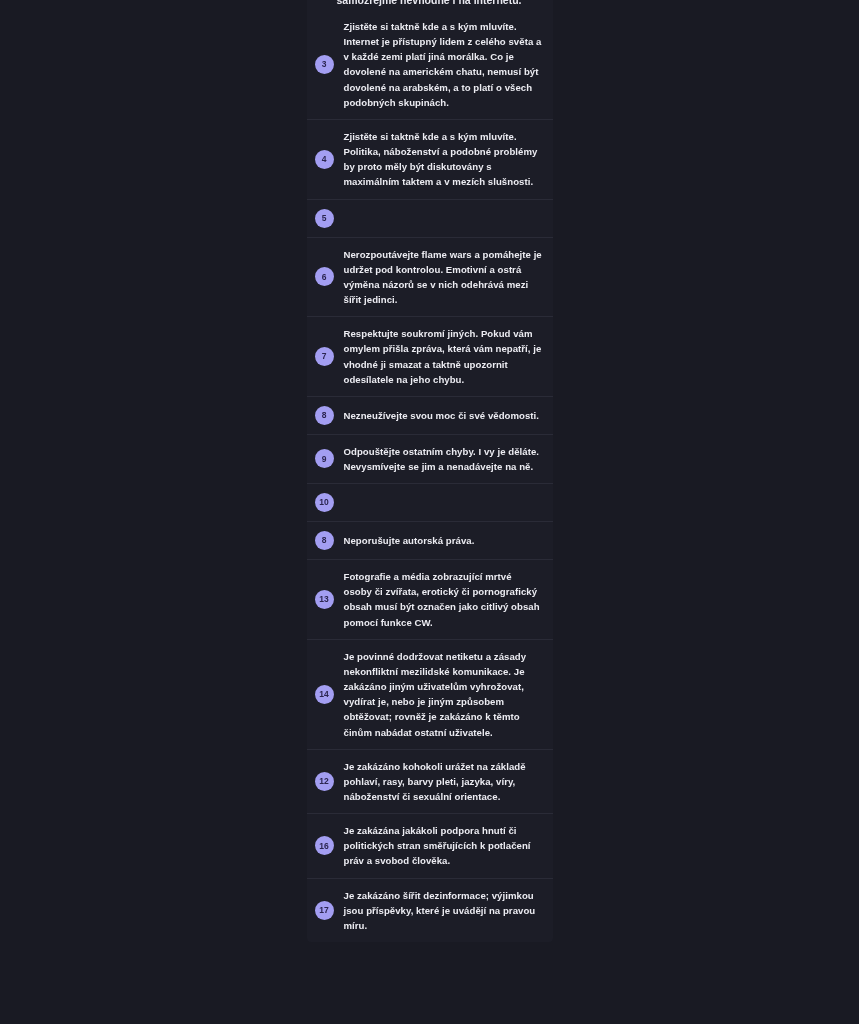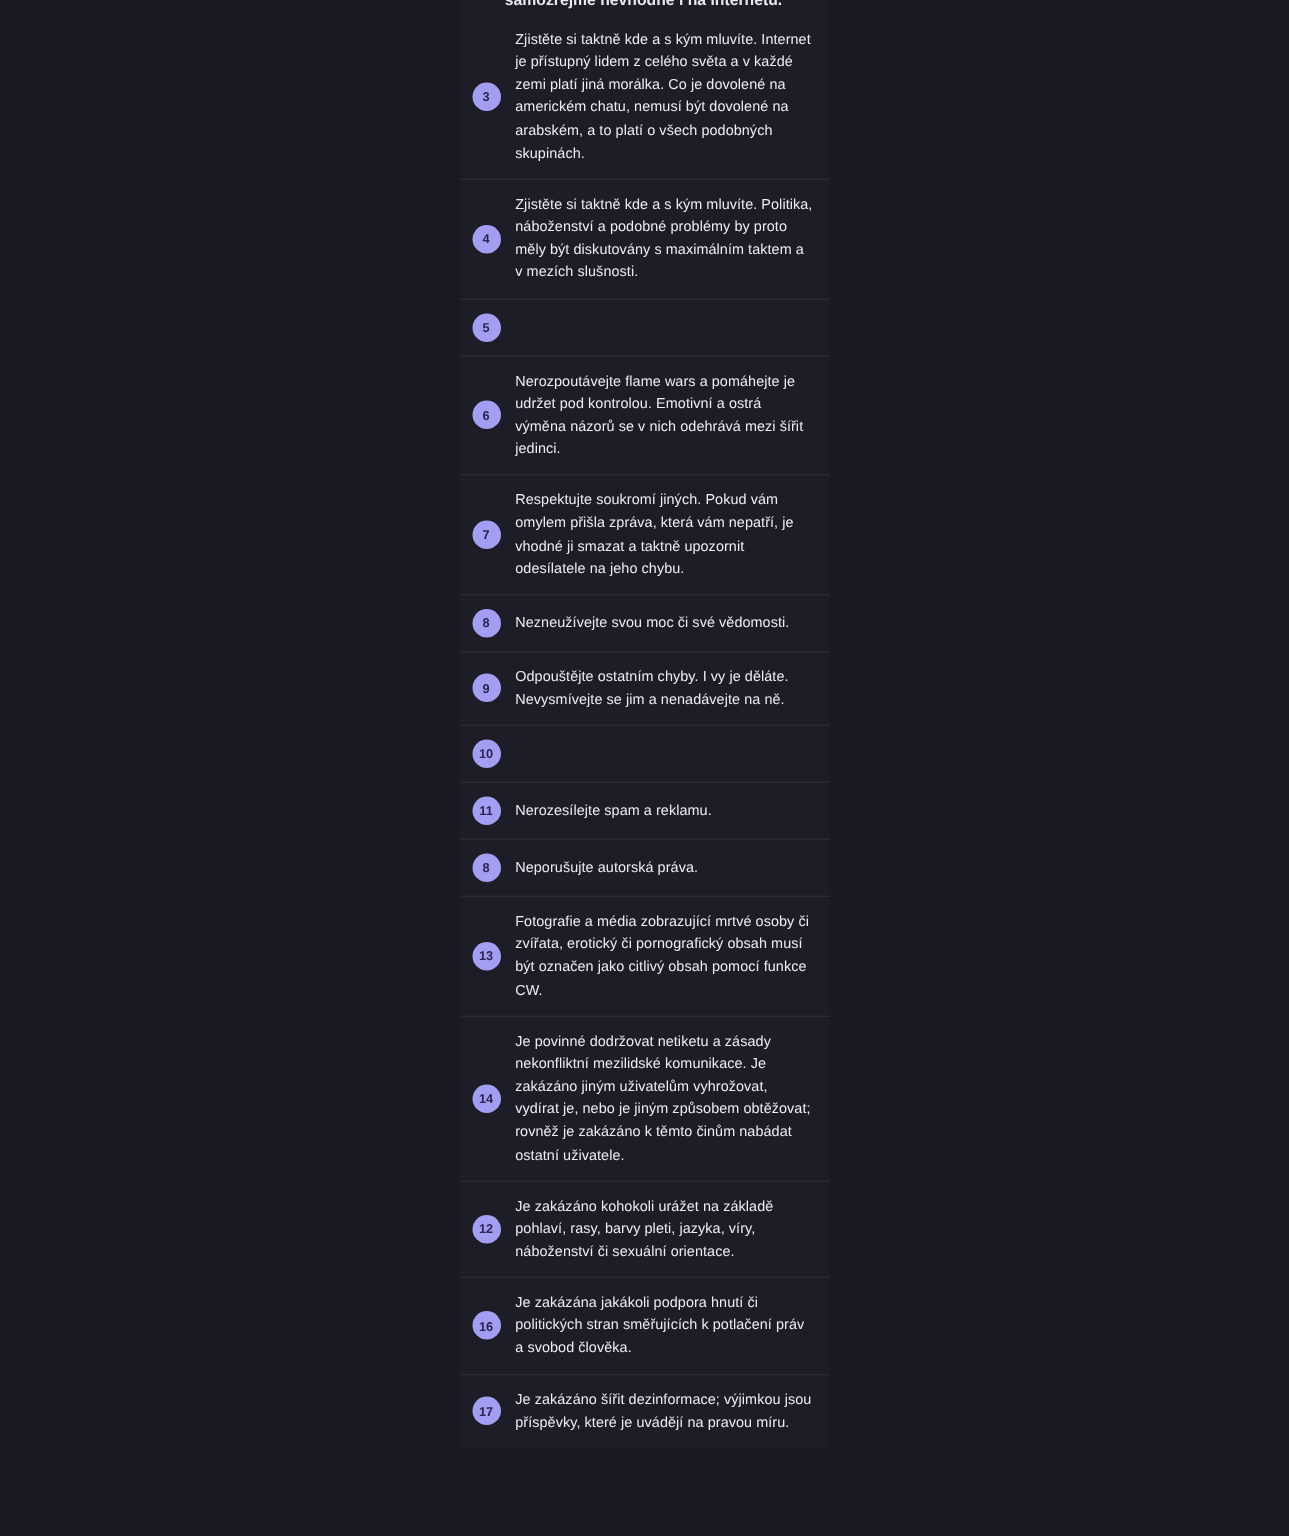--- a/index.html
+++ b/index.html
@@ -73,21 +73,21 @@
     font-size: 8.5px;
     font-weight: bold;
     display: flex;
     align-items: center;
     justify-content: center;
     line-height: 1;
   }
 
   .rule-text {
     font-size: 9.6px;
-    font-weight: normal;
+    font-weight: bold;
     line-height: 1.58;
     color: #ececf2;
     letter-spacing: 0.05px;
   }
 </style>
 </head>
 <body>
 
 <div class="page">
 
@@ -120,24 +120,20 @@
         <div class="rule-text">Nezneužívejte svou moc či své vědomosti.</div>
       </div>
       <div class="rule-row">
         <div class="badge">9</div>
         <div class="rule-text">Odpouštějte ostatním chyby. I vy je děláte. Nevysmívejte se jim a nenadávejte na ně.</div>
       </div>
       <div class="rule-row">
         <div class="badge">10</div>
       </div>
       <div class="rule-row">
-        <div class="badge">11</div>
-        <div class="rule-text">Nerozesílejte spam a reklamu.</div>
-      </div>
-      <div class="rule-row">
         <div class="badge">8</div>
         <div class="rule-text">Neporušujte autorská práva.</div>
       </div>
       <div class="rule-row">
         <div class="badge">13</div>
         <div class="rule-text">Fotografie a média zobrazující mrtvé osoby či zvířata, erotický či pornografický obsah musí být označen jako citlivý obsah pomocí funkce CW.</div>
       </div>
       <div class="rule-row">
         <div class="badge">14</div>
         <div class="rule-text">Je povinné dodržovat netiketu a zásady nekonfliktní mezilidské komunikace. Je zakázáno jiným uživatelům vyhrožovat, vydírat je, nebo je jiným způsobem obtěžovat; rovněž je zakázáno k těmto činům nabádat ostatní uživatele.</div>

